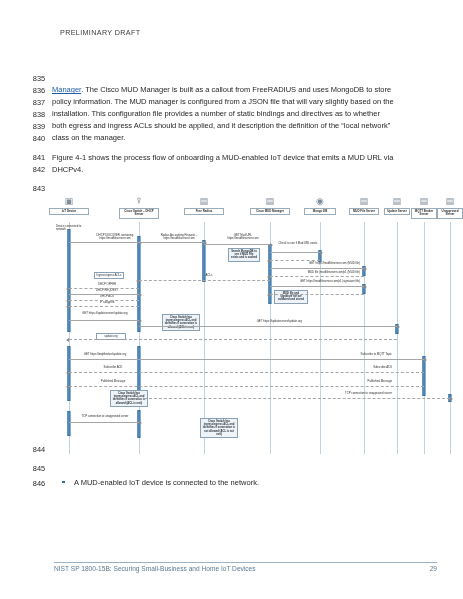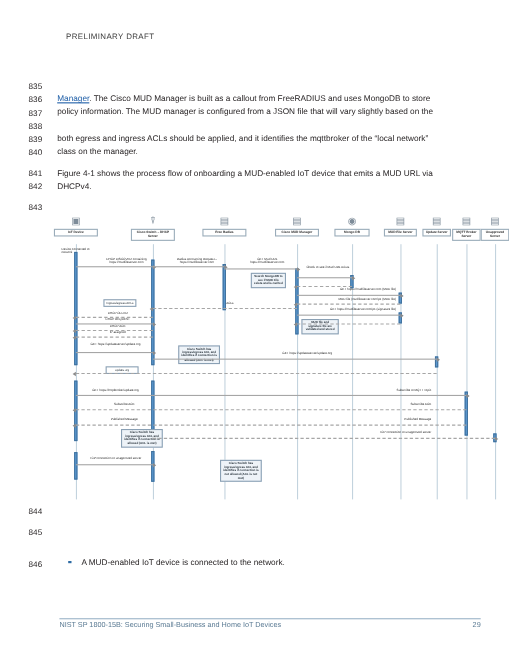--- a/index.html
+++ b/index.html
@@ -51,21 +51,21 @@
     align-items: flex-start;
     line-height: 11.6px;
     min-height: 11.6px;
   }
   .lnum {
     width: 26px;
     flex: 0 0 26px;
     font-size: 7.4px;
     color: #231f20;
     line-height: 11.6px;
-    text-align: left;
+    text-align: center;
     padding-top: 0.5px;
   }
   .ltext {
     flex: 1 1 auto;
     font-size: 7.5px;
     line-height: 11.6px;
     color: #231f20;
     white-space: nowrap;
   }
   .ltext.indent-b {
@@ -218,24 +218,25 @@
       <div class="tline">
         <span class="lnum">836</span>
         <span class="ltext"><a class="link" href="#">Manager</a><span>. The Cisco MUD Manager is built as a callout from FreeRADIUS and uses MongoDB to store</span></span>
       </div>
       <div class="tline">
         <span class="lnum">837</span>
         <span class="ltext">policy information. The MUD manager is configured from a JSON file that will vary slightly based on the</span>
       </div>
       <div class="tline">
         <span class="lnum">838</span>
+        <span class="ltext">installation. This configuration file provides a number of static bindings and directives as to whether</span>
       </div>
       <div class="tline">
         <span class="lnum">839</span>
-        <span class="ltext">both egress and ingress ACLs should be applied, and it identifies the mqttbroker of the “local network”</span>
+        <span class="ltext">both egress and ingress ACLs should be applied, and it description the definition of the “local network”</span>
       </div>
       <div class="tline">
         <span class="lnum">840</span>
         <span class="ltext">class on the manager.</span>
       </div>
     </div>
 
     <div class="para">
       <div class="tline">
         <span class="lnum">841</span>
@@ -411,29 +412,29 @@
       </div>
     <div class="msg dashed" style="left:87px;  top:202px; width:311px">
         <span class="arrow r"></span>
       </div>
     <div class="msg" style="left:17px;  top:226px; width:70px">
         <span class="arrow r"></span>
       </div>
 
   </div>
 
-  <div class="body-block" style="top:458px">
+  <div class="body-block" style="top:443px">
     <div class="tline">
       <span class="lnum">844</span>
       <span class="ltext"></span>
     </div>
     <div class="tline" style="margin-top:7px">
       <span class="lnum">845</span>
     </div>
-    <div class="tline" style="margin-top:17px">
+    <div class="tline" style="margin-top:3px">
       <span class="lnum">846</span>
       <span class="ltext indent-b"><span class="bullet"></span><span>A MUD-enabled IoT device is connected to the network.</span></span>
     </div>
   </div>
 
   <div class="footer">
     <span class="ftitle">NIST SP 1800-15B: Securing Small-Business and Home IoT Devices</span>
     <span class="fpage">29</span>
   </div>
 

